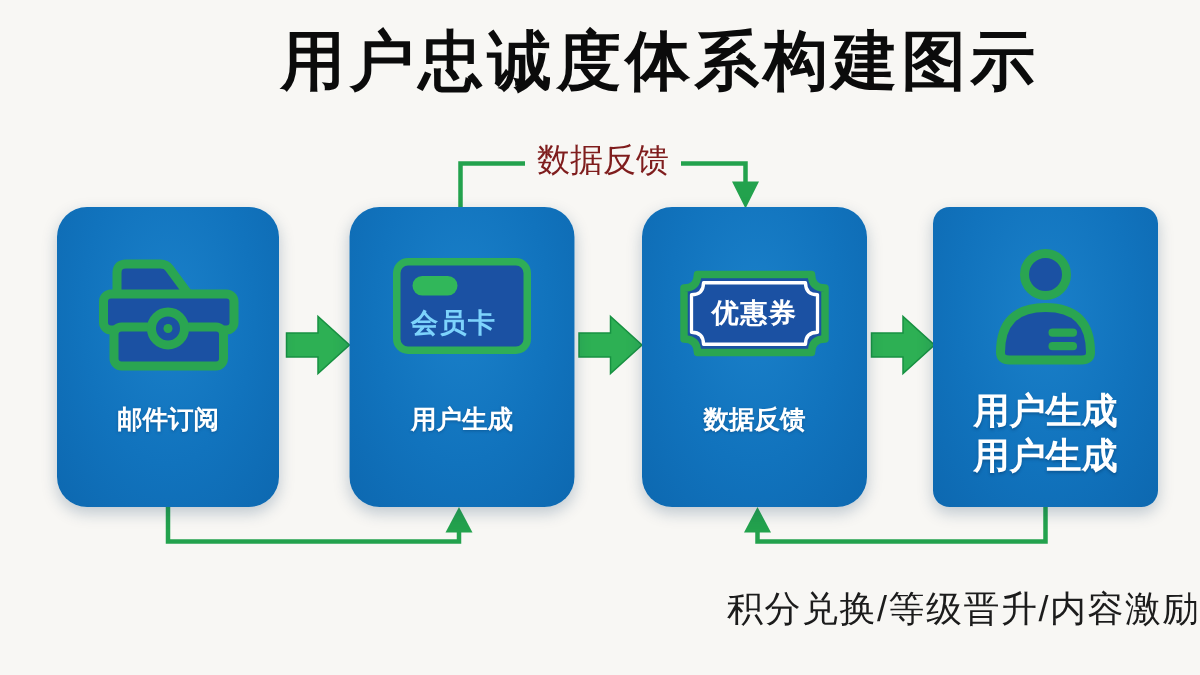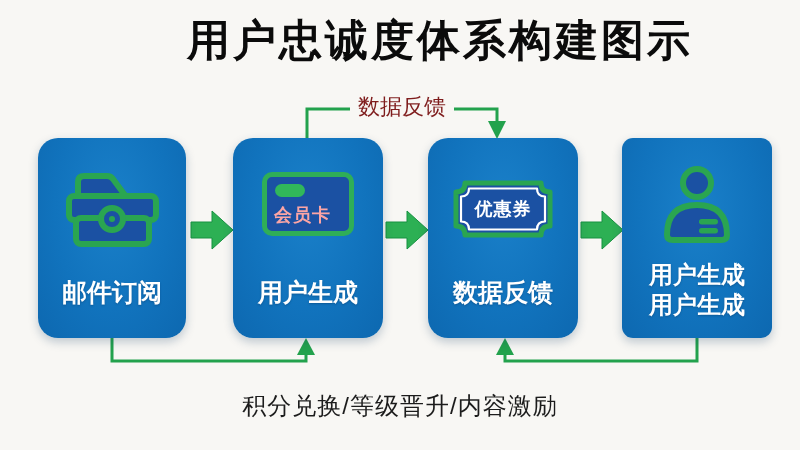--- a/index.html
+++ b/index.html
@@ -22,22 +22,22 @@
     position:absolute;top:138px;height:200px;border-radius:20px;
     background:radial-gradient(ellipse at 50% 35%, #1a80c9 0%, #1173bd 55%, #0d68b0 100%);
     box-shadow:0 4px 10px rgba(20,60,100,0.25);
   }
   .box-1{left:38px;width:148px;}
   .box-2{left:233px;width:150px;}
   .box-3{left:428px;width:150px;}
   .box-4{left:622px;width:150px;border-radius:11px;}
 
   .box-label{
-    position:absolute;left:0;right:0;bottom:32px;text-align:center;
-    font-size:25px;font-weight:800;color:#ffffff;line-height:28px;
+    position:absolute;left:0;right:0;bottom:44px;text-align:center;
+    font-size:17px;font-weight:800;color:#ffffff;line-height:28px;
     text-shadow:0 1px 2px rgba(0,40,80,.35);
   }
   .box-label.two-line{bottom:18px;font-size:24px;line-height:30px;}
   .box-label span{display:block;}
 
   .icon-wrap{position:absolute;}
   .box-1 .icon-wrap{left:26px;top:30px;}
   .box-2 .icon-wrap{left:29px;top:34px;}
   .box-3 .icon-wrap{left:25px;top:42px;}
   .box-4 .icon-wrap{left:37px;top:26px;}
@@ -45,37 +45,37 @@
   
   .member-card{
     position:relative;width:92px;height:64px;box-sizing:border-box;
     background:#1b51a3;border:5px solid #2fae57;border-radius:10px;
   }
   .card-pill{
     position:absolute;left:8px;top:7px;width:30px;height:13px;
     background:#31b75a;border-radius:7px;
   }
   .card-text{
-    position:absolute;left:7px;bottom:4px;color:#fca5a5;
+    position:absolute;left:7px;bottom:4px;color:#7dd3fc;
     font-size:18px;font-weight:800;letter-spacing:1px;white-space:nowrap;margin-top:23px;
   }
 
   
   .coupon-wrap{position:relative;width:100px;height:58px;border-radius:15px;}
   .coupon-text{
     position:absolute;left:0;right:0;top:50%;transform:translateY(-52%);
     text-align:center;color:#fff;font-size:18px;font-weight:800;letter-spacing:1px;
   }
 
   .top-feedback-label{
     position:absolute;left:347px;top:92px;width:110px;text-align:center;
     font-size:22px;font-weight:500;color:#7f1d1d;white-space:nowrap;
   }
   .bottom-feedback-label{
-    position:absolute;left:0;top:390px;width:800px;text-align:center;
+    position:absolute;left:0;top:390px;width:800px;text-align:right;
     font-size:24px;font-weight:500;color:#1c1c1c;letter-spacing:1px;
   }
 </style>
 </head>
 <body>
 
 <div class="canvas">
 
   <h1 class="title">用户忠诚度体系构建图示</h1>
 

